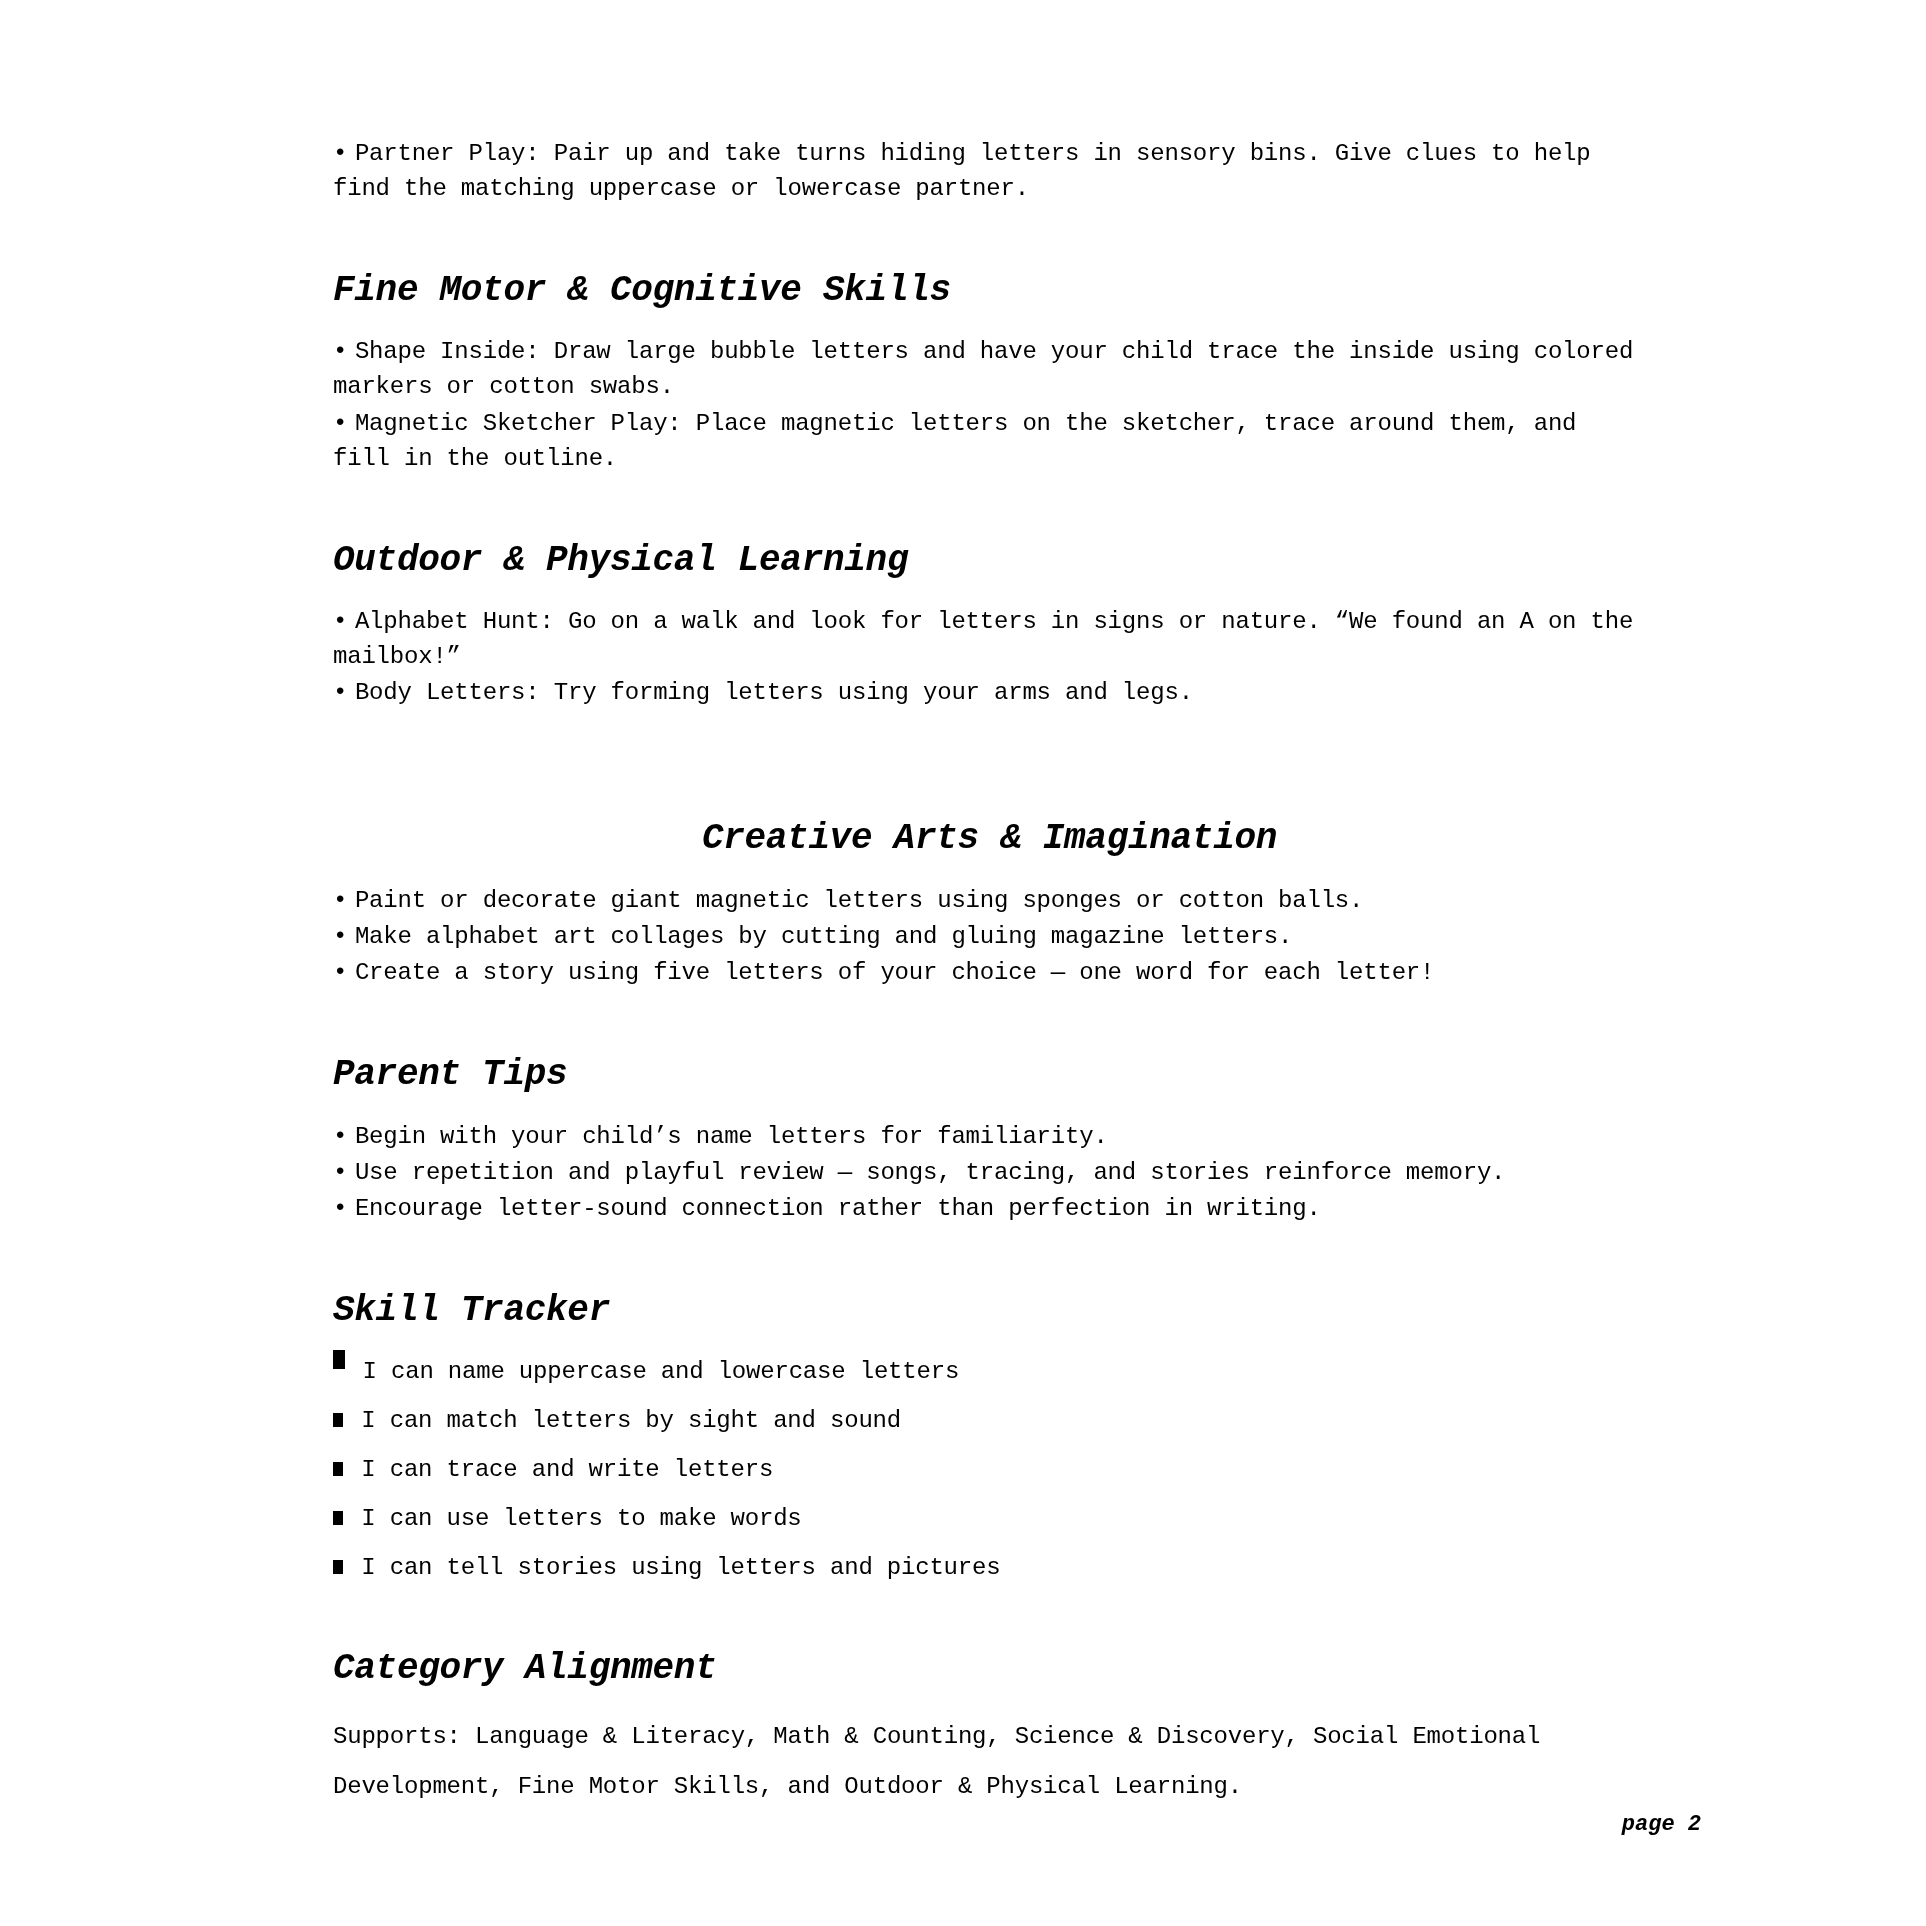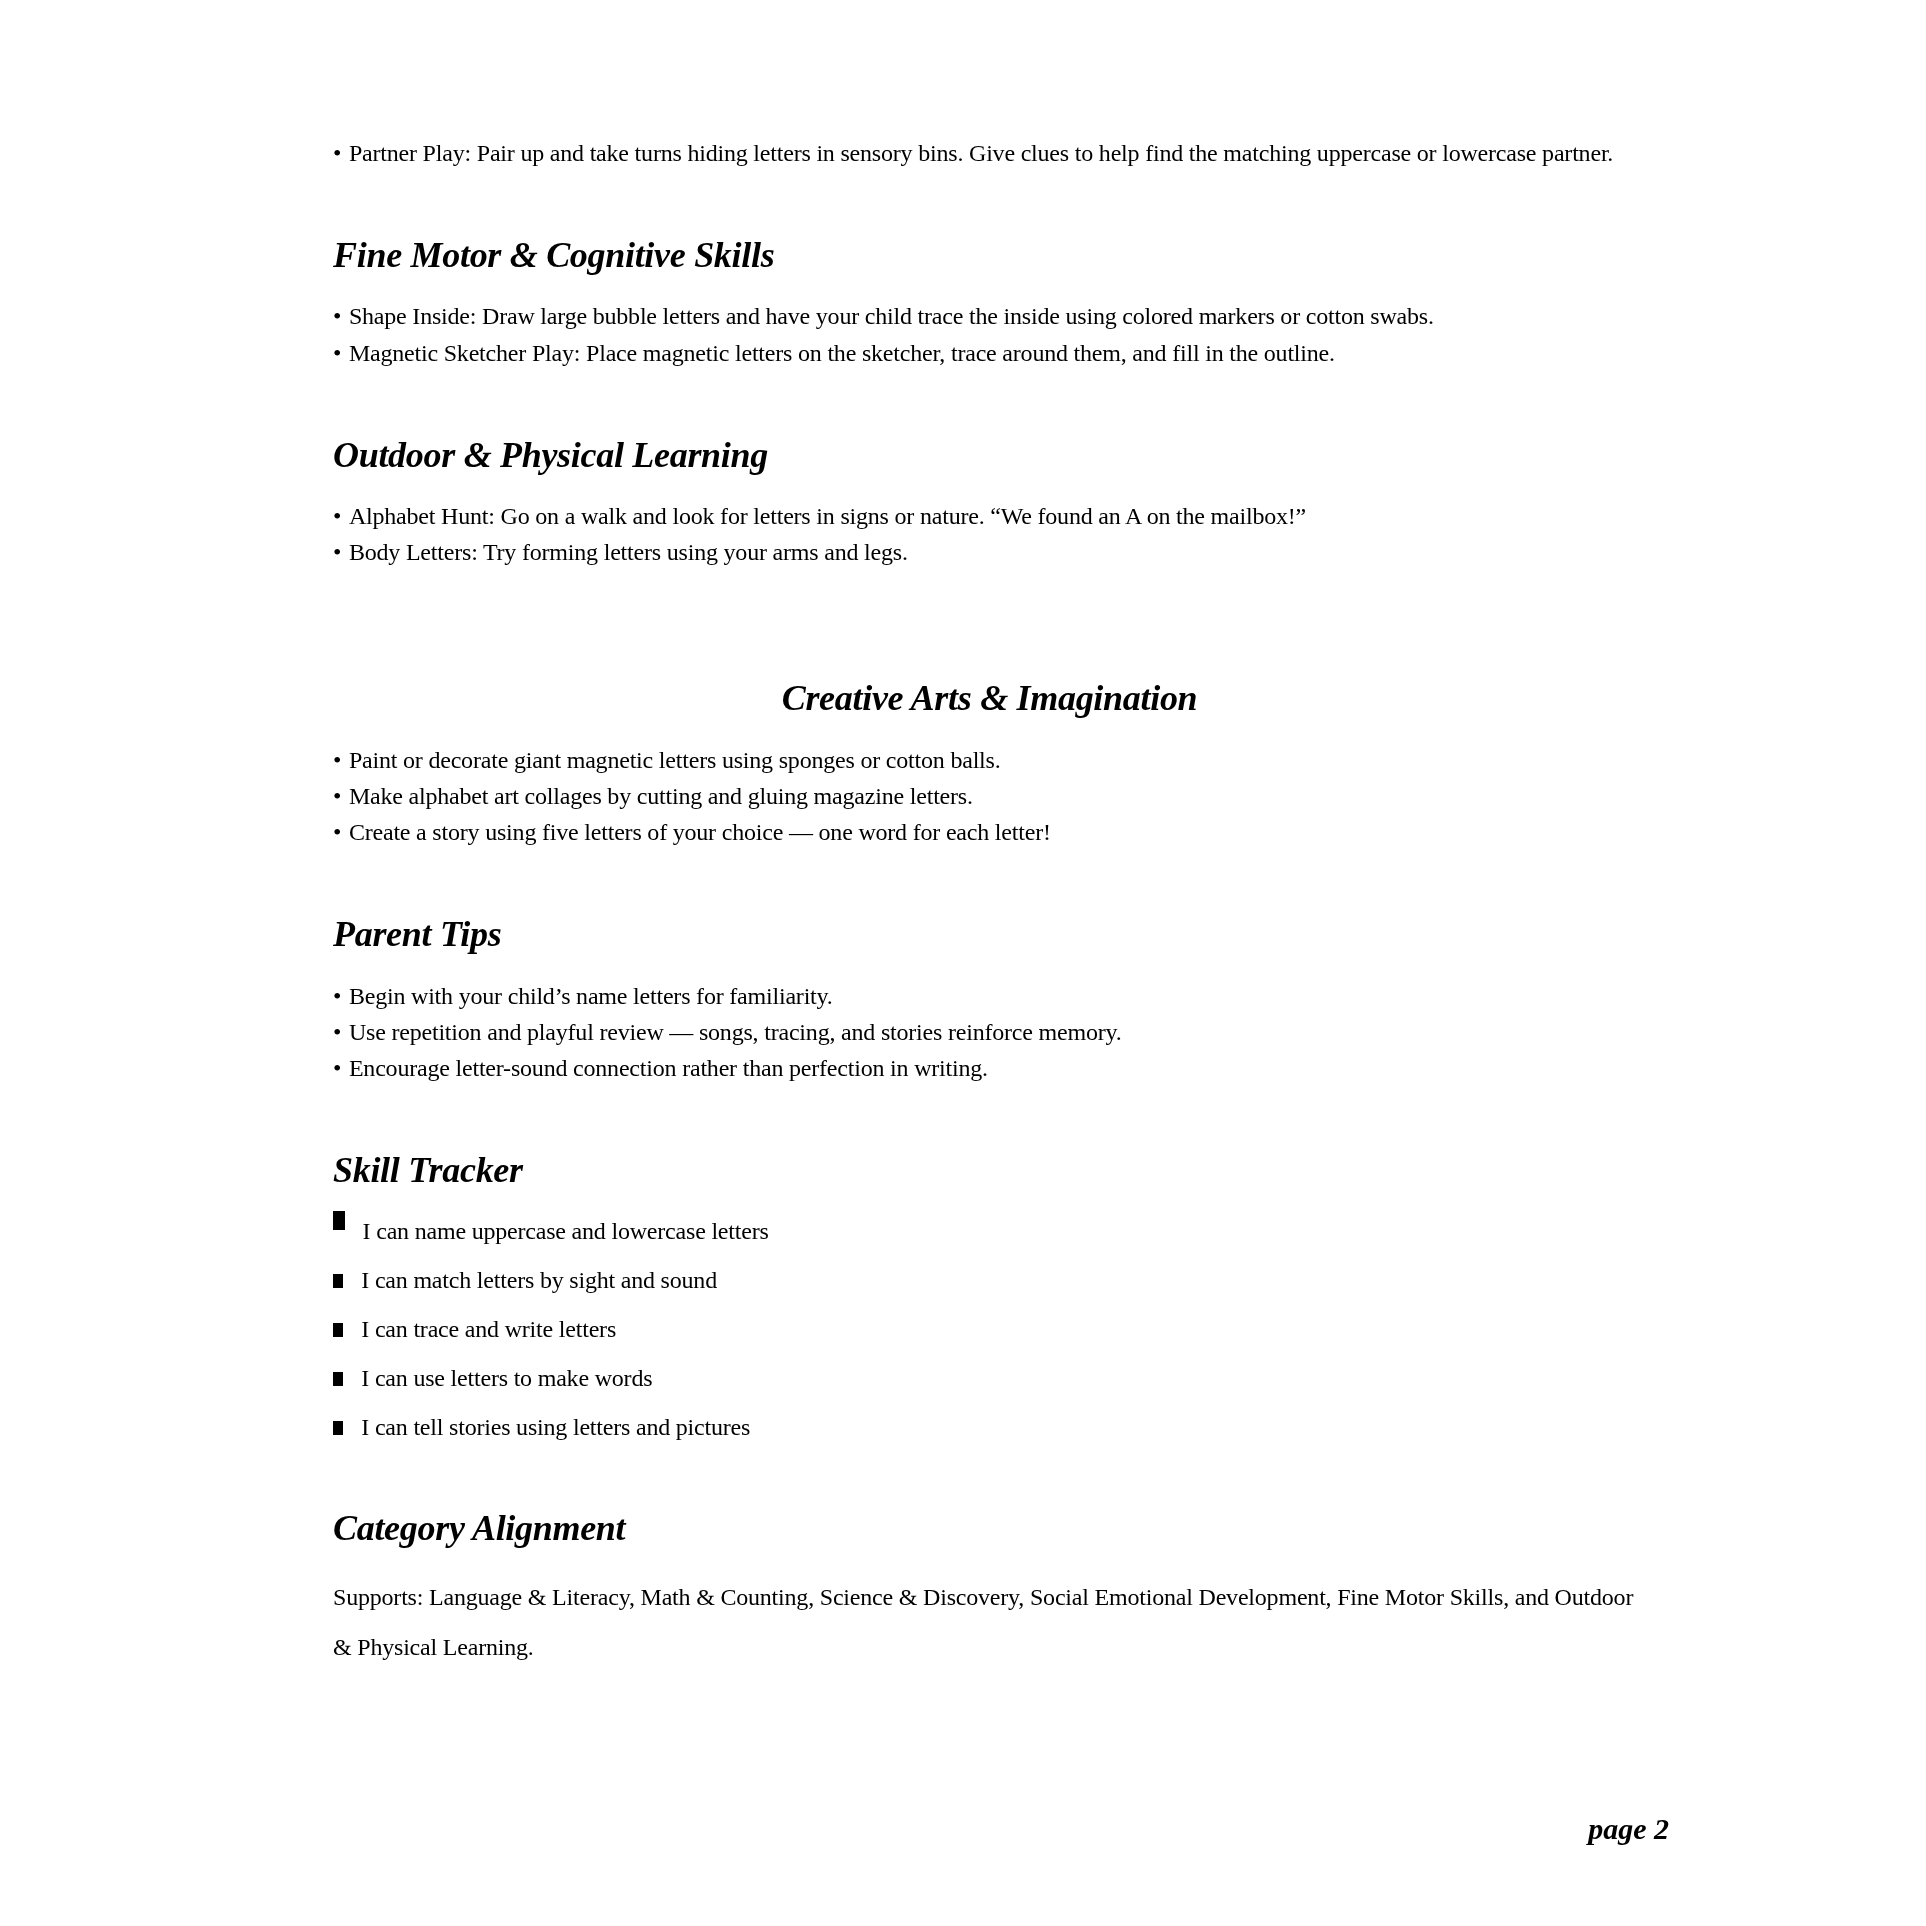--- a/index.html
+++ b/index.html
@@ -6,21 +6,21 @@
     margin: 0;
     padding: 0;
     background: #ffffff;
   }
   .page {
     position: relative;
     width: 1926px;
     height: 1926px;
     background: #ffffff;
     color: #000000;
-    font-family: Liberation Serif, serif;
+    font-family: Liberation Mono, monospace;
     overflow: hidden;
   }
   .content {
     position: absolute;
     left: 333px;
     top: 136px;
     width: 1313px;
   }
   .section { margin: 0; }
   .section-heading {
@@ -65,22 +65,22 @@
   }
   .paragraph {
     font-size: 24px;
     line-height: 50px;
     letter-spacing: -0.2px;
     margin: 0;
   }
   .page-number {
     position: absolute;
     top: 1812px;
-    right: 257px;
-    font-size: 30px;
+    right: 225px;
+    font-size: 22px;
     font-weight: 700;
     font-style: italic;
   }
 </style>
 </head>
 <body>
 
 <div class="page">
   <div class="content" id="sections-root">
       <section class="section">

